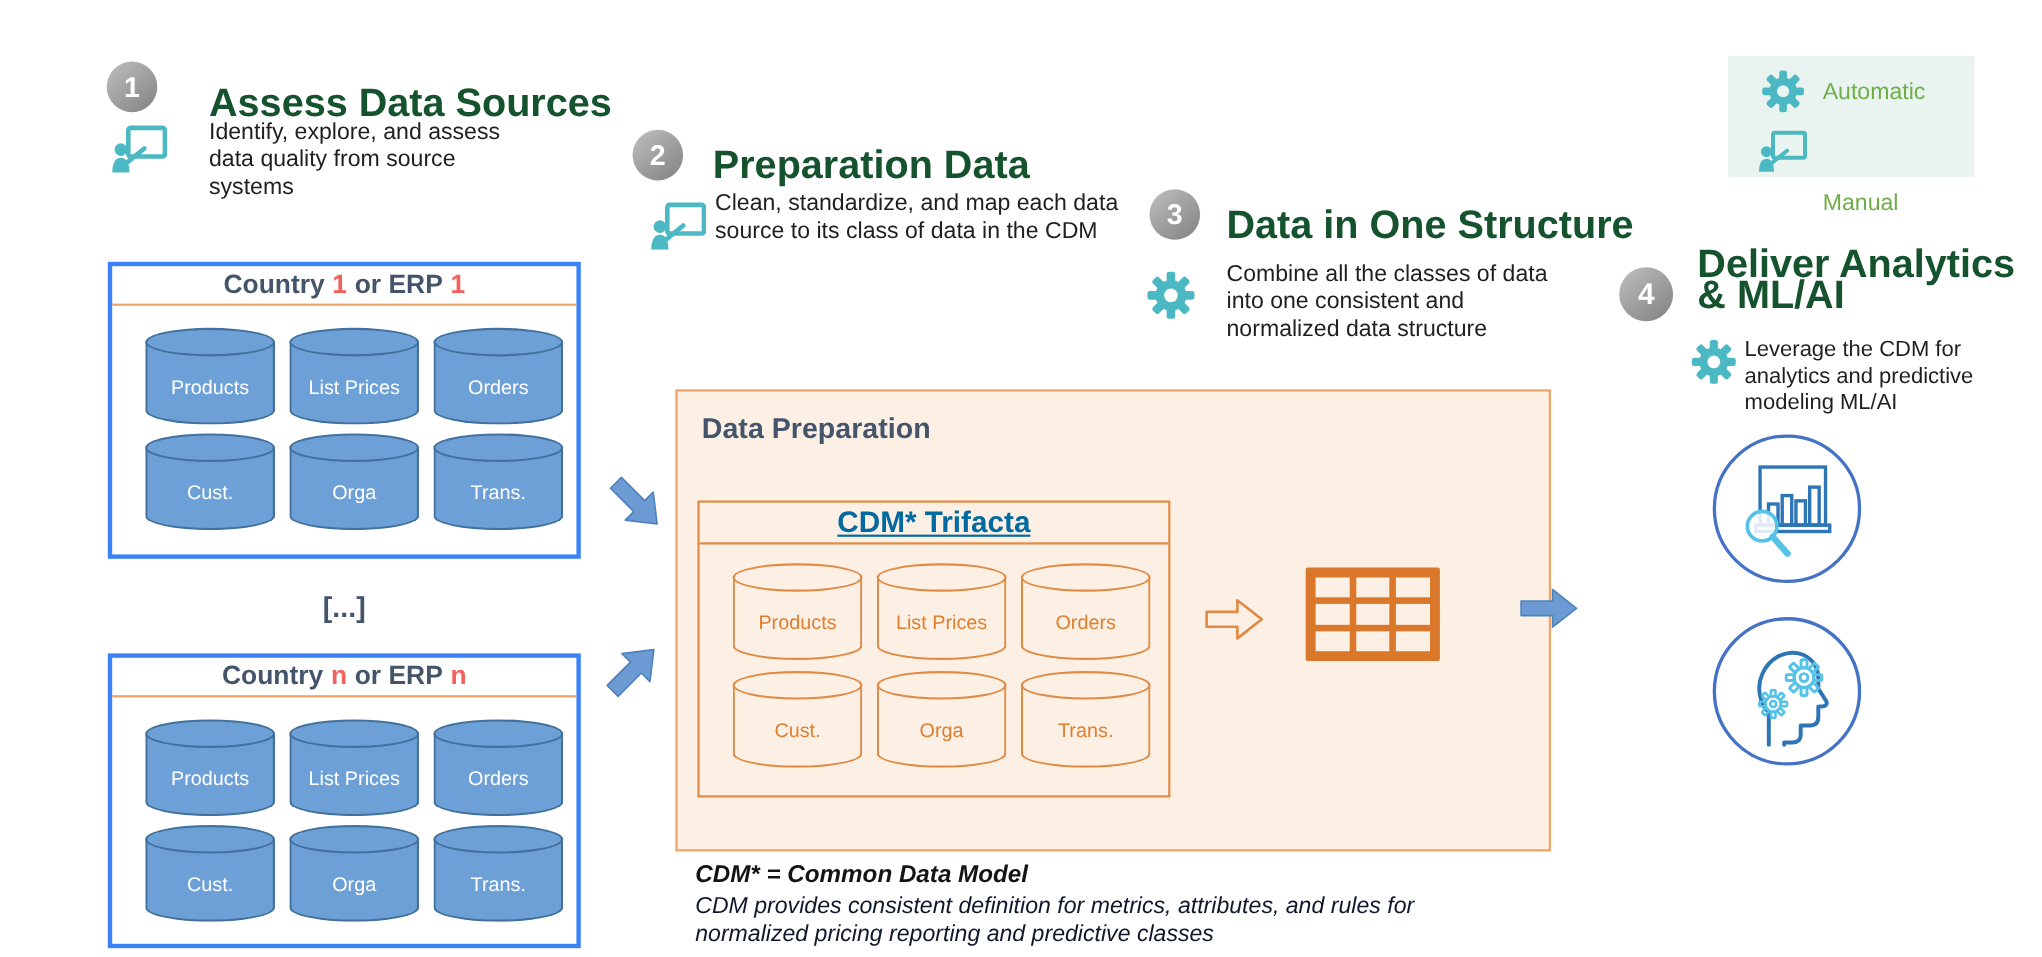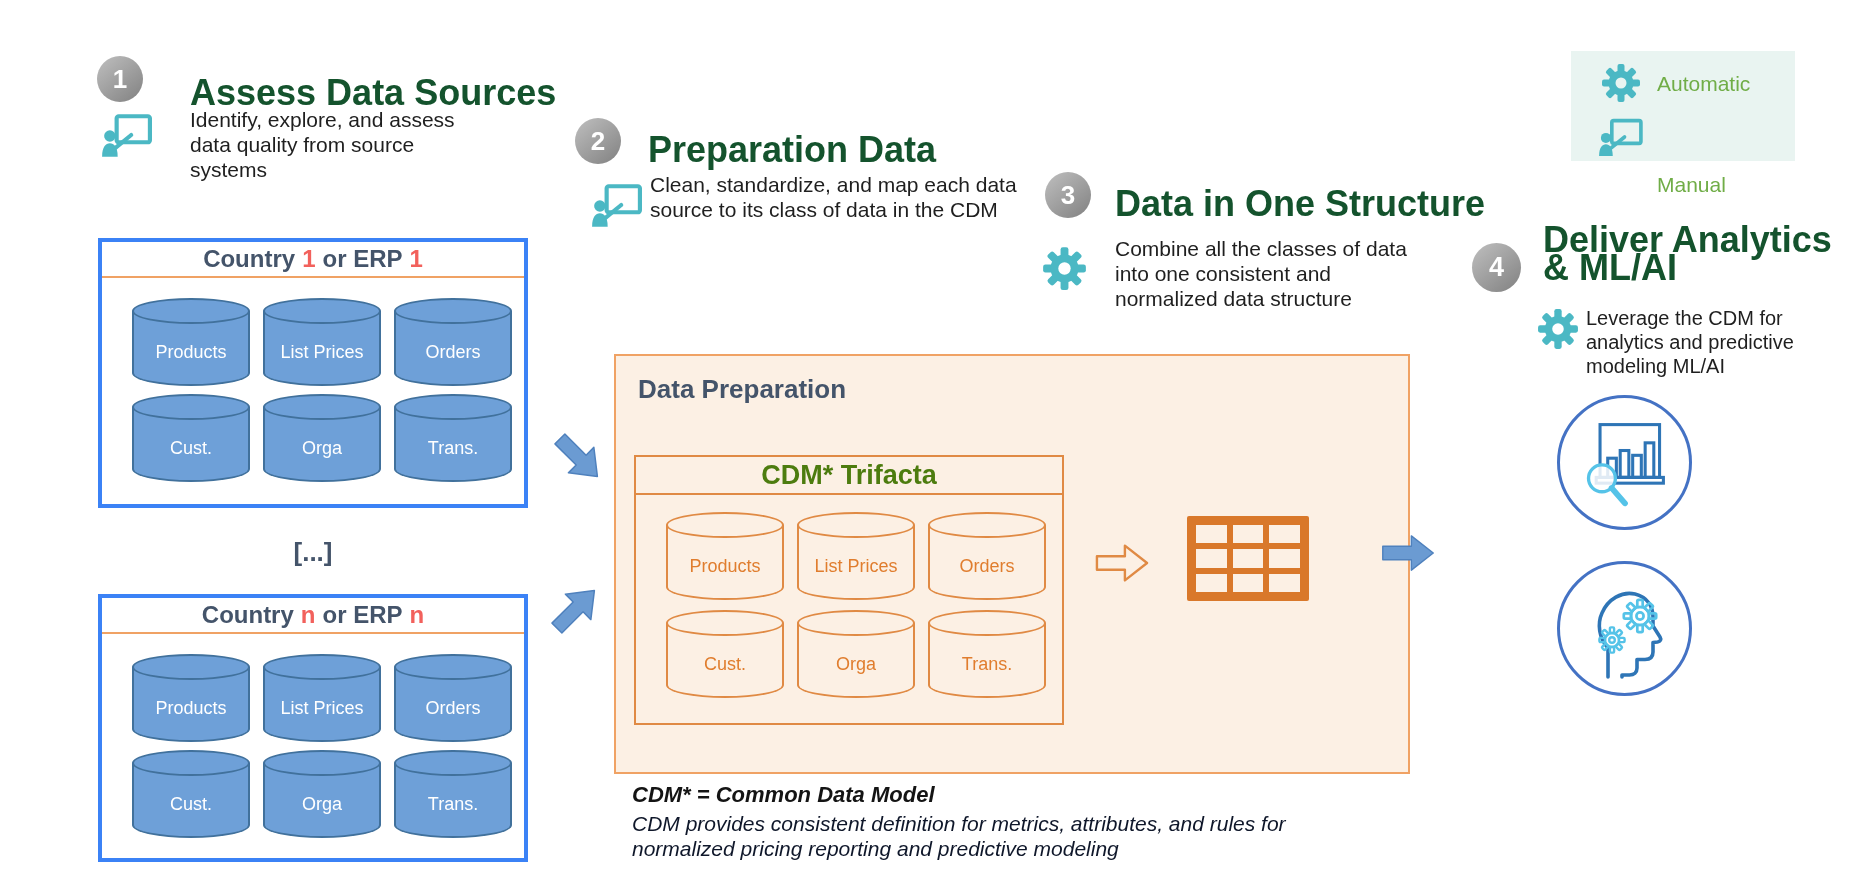--- a/index.html
+++ b/index.html
@@ -56,21 +56,21 @@
   .arrow-wrap { position: absolute; width: 58px; height: 58px; display: flex; align-items: center; justify-content: center; }
   .rot45  { transform: rotate(45deg); }
   .rot-45 { transform: rotate(-45deg); }
 
   
   .dataprep { position: absolute; left: 614px; top: 343px; width: 796px; height: 420px;
               background: #FCF0E4; border: 2px solid #F0A264; margin-top: 11px; }
   .dp-title { position: absolute; left: 22px; top: 18px; color: #44546A; font-weight: bold; font-size: 26px; }
   .cdm-box { position: absolute; left: 18px; top: 99px; width: 430px; height: 270px; border: 2px solid #E08A44; }
   .cdm-header { height: 38px; border-bottom: 2px solid #E08A44; display: flex; align-items: center; justify-content: center;
-                color: #4d7c0f; font-weight: bold; font-size: 27px; }
+                color: #0369a1; font-weight: bold; font-size: 27px; text-decoration: underline; }
   .grid-icon { position: absolute; left: 571px; top: 160px; width: 122px; height: 85px;
                background: #D9782A; border-radius: 2px;
                display: grid; grid-template-columns: repeat(3, 1fr); grid-template-rows: repeat(3, 1fr);
                gap: 6px; padding: 9px; }
   .grid-icon span { background: #FCF0E4; }
 
   
   .big-circle { position: absolute; left: 1557px; width: 135px; height: 135px; border-radius: 50%;
                 border: 3px solid #4472C4; background: #fff;
                 display: flex; align-items: center; justify-content: center; }
@@ -357,16 +357,16 @@
         <rect x="30" y="17" width="8" height="6" rx="1.5" transform="rotate(45 20 20)"></rect>
         <circle cx="20" cy="20" r="10"></circle>
           <circle cx="20" cy="20" r="4"></circle>
       </g>
     </svg>
   </div>
 
   <div class="footnote-def">CDM* = Common Data Model</div>
   <div class="footnote-note">
     <div>CDM provides consistent definition for metrics, attributes, and rules for</div>
-    <div>normalized pricing reporting and predictive modeling</div>
+    <div>normalized pricing reporting and predictive classes</div>
   </div>
 
 </div>
 
 </body></html>

